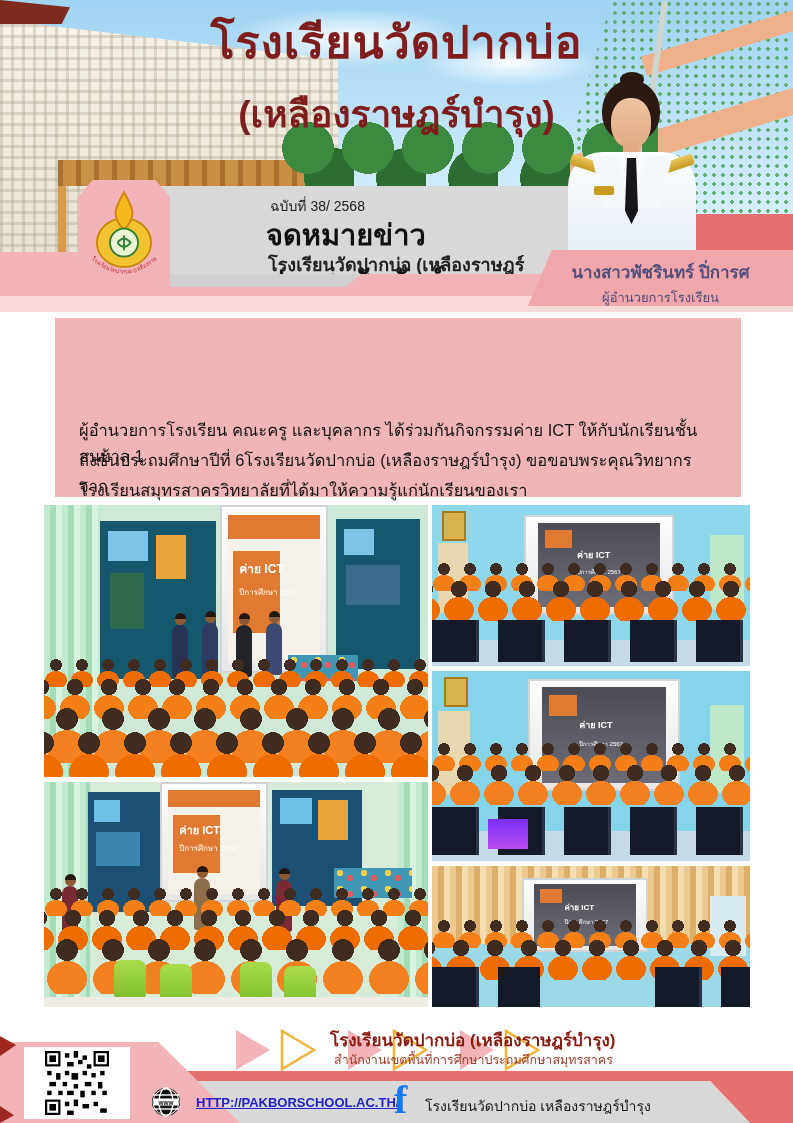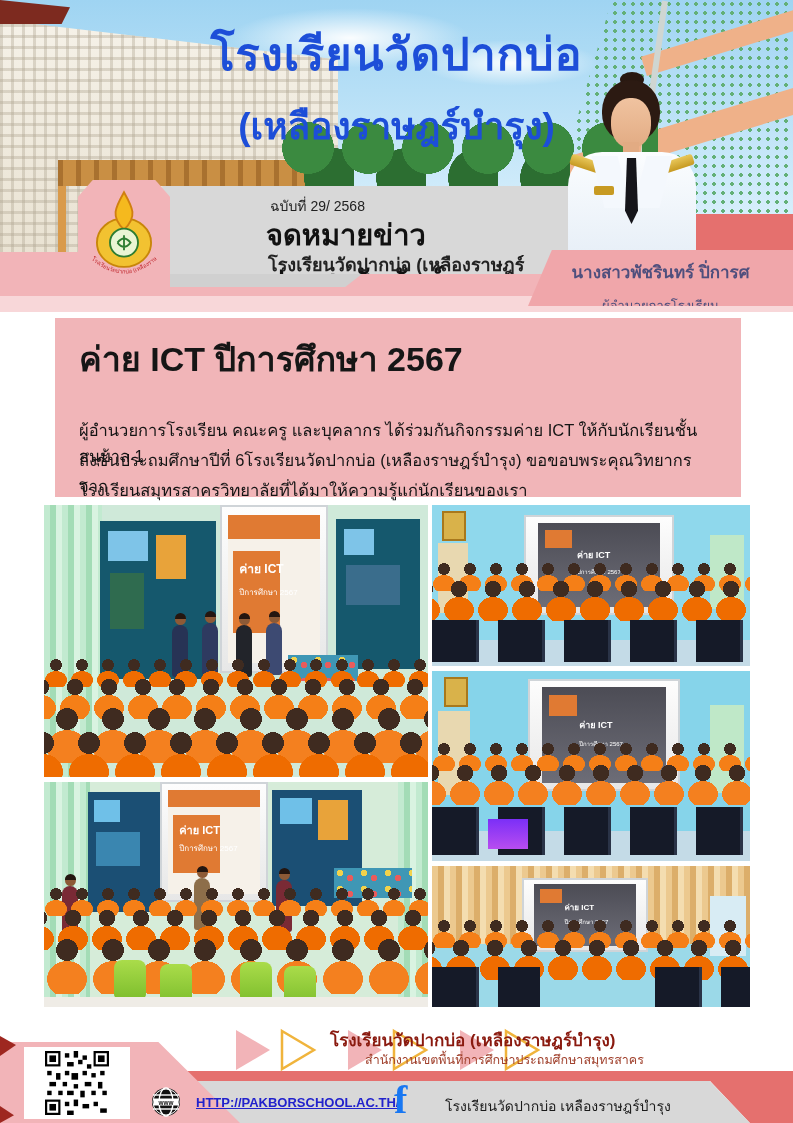--- a/index.html
+++ b/index.html
@@ -27,21 +27,21 @@
         background:linear-gradient(115deg,#a2d8ab,#86cc96);
         background-image:radial-gradient(2px at 4px 4px,#63b077 99%,transparent 100%);
         background-size:9px 9px;clip-path:polygon(26% 0,100% 0,100% 100%,0 100%);}
   .br-stripe{position:absolute;background:#efb189;transform:rotate(-17deg);}
   .br-gutter{position:absolute;left:648px;top:0;width:6px;height:200px;background:#cfd6d2;transform:rotate(8deg);}
   .trees{position:absolute;left:282px;top:116px;width:376px;height:104px;
         background-image:
           radial-gradient(26px at 26px 32px,#3b8a40 99%,transparent 100%),
           radial-gradient(30px at 52px 62px,#2c6e31 99%,transparent 100%);
         background-size:60px 104px,72px 104px;background-repeat:repeat-x;}
-  .hero-title{position:absolute;left:0;top:18px;width:793px;text-align:center;color:#1d4ed8;z-index:3;}
+  .hero-title{position:absolute;left:0;top:6px;width:793px;text-align:center;color:#7f1d1d;z-index:3;}
   .hero-title .t1{font-size:45px;font-weight:bold;letter-spacing:1px;}
   .hero-title .t2{font-size:37px;font-weight:bold;margin-top:6px;}
 
   
   .band-salmon-r{position:absolute;left:598px;top:214px;width:195px;height:38px;
         background:var(--band-red,#ea8f8c);z-index:2;}
   .slate-patch{position:absolute;left:540px;top:236px;width:46px;height:22px;background:#6e7b96;z-index:2;}
   .band-pink{position:absolute;left:0;top:252px;width:793px;height:46px;
         background:var(--accent-pink,#f3b0b5);z-index:2;}
   .band-pink-light{position:absolute;left:0;top:296px;width:793px;height:16px;background:#f8d7d9;z-index:2;}
@@ -68,21 +68,21 @@
         background:linear-gradient(#fbfdff,#dfe9f4);}
   .d-ep{position:absolute;width:30px;height:11px;background:linear-gradient(#e8c75a,#c79a22);border-radius:3px;}
   .d-tie{position:absolute;left:73px;top:80px;width:13px;height:66px;background:#15151a;
         clip-path:polygon(15% 0,85% 0,100% 80%,50% 100%,0 80%);}
   .d-lapel{position:absolute;top:78px;width:26px;height:52px;background:#f4f8fd;}
   .d-badge{position:absolute;left:42px;top:108px;width:20px;height:9px;background:#c79a22;border-radius:2px;}
   .name-band{position:absolute;left:528px;top:250px;width:265px;height:56px;
         background:#f0a6aa;clip-path:polygon(9% 0,100% 0,100% 100%,0 100%);z-index:6;
         text-align:center;color:var(--name-text,#4f4f7d);}
   .name-band .nm{font-size:17px;margin-top:8px;font-weight:bold;}
-  .name-band .tt{font-size:13px;margin-top:10px;}
+  .name-band .tt{font-size:13px;margin-top:2px;}
 
   
   .article{position:absolute;left:55px;top:318px;width:686px;height:179px;
         background:var(--box-pink,#f1b5b8);z-index:2;}
   .article h1{margin:0;position:absolute;left:24px;top:14px;font-size:34px;color:#161616;}
   .article .bl{position:absolute;left:24px;width:640px;font-size:16.5px;color:#141414;}
 
   
   .photo{position:absolute;overflow:hidden;background:#a9dfec;}
   .curtain{position:absolute;top:0;bottom:0;
@@ -125,21 +125,21 @@
         background-size:24px 16px;}
 
   
   .qr-poly{position:absolute;left:0;top:1042px;width:240px;height:81px;
         background:var(--accent-pink,#f2b4b8);clip-path:polygon(0 0,66% 0,100% 100%,0 100%);z-index:2;}
   .qr-accent{position:absolute;background:#9e2720;z-index:3;}
   .qr-box{position:absolute;left:24px;top:1047px;width:106px;height:72px;background:#fff;z-index:4;
         display:flex;align-items:center;justify-content:center;}
   .f-title{position:absolute;left:330px;top:1026px;width:360px;color:var(--footer-title-red,#8a1a0f);
         font-weight:bold;font-size:17px;z-index:2;}
-  .f-sub{position:absolute;left:334px;top:1050px;width:360px;color:#a0402c;font-size:12.5px;z-index:2;margin-left:31px;}
+  .f-sub{position:absolute;left:334px;top:1050px;width:360px;color:#a0402c;font-size:12.5px;z-index:2;}
   .arrowrow{position:absolute;left:236px;top:1028px;z-index:2;}
   .redband{position:absolute;left:140px;top:1071px;width:653px;height:52px;background:var(--band-red,#e5706e);
         clip-path:polygon(0 0,100% 0,100% 100%,93.4% 100%,87.3% 19%,0 19%);z-index:1;}
   .grayband{position:absolute;left:148px;top:1081px;width:602px;height:42px;background:var(--gray-band,#d8d8d8);
         clip-path:polygon(0 0,93.3% 0,100% 100%,4% 100%);z-index:2;}
   .weblink{position:absolute;left:196px;top:1095px;font-size:13px;font-weight:bold;z-index:5;
         color:var(--link-blue,#2222cc);text-decoration:underline;}
   .globe{position:absolute;left:150px;top:1086px;z-index:5;}
   .fb-f{position:absolute;left:394px;top:1076px;font-size:40px;font-weight:bold;z-index:5;
         color:var(--facebook-blue,#1877f2);font-family:"Liberation Serif","DejaVu Serif",serif;}
@@ -168,21 +168,21 @@
     <div class="t1">โรงเรียนวัดปากบ่อ</div>
     <div class="t2">(เหลืองราษฎร์บำรุง)</div>
   </div>
 
   <div class="band-salmon-r"></div>
   <div class="slate-patch"></div>
   <div class="band-pink"></div>
   <div class="band-pink-light"></div>
 
   <div class="gray-plate">
-    <div class="issue">ฉบับที่ 29/ 2568</div>
+    <div class="issue">ฉบับที่ 38/ 2568</div>
     <div class="news-title">จดหมายข่าวประชาสัมพันธ์</div>
     <div class="news-sub">โรงเรียนวัดปากบ่อ (เหลืองราษฎร์บำรุง)</div>
   </div>
   <div class="gray-step"></div>
 
   <div class="logo-tag">
     <svg width="84" height="104" viewBox="0 0 90 110">
       <ellipse cx="45" cy="60" rx="29" ry="26" fill="#f2c231" stroke="#c8860a" stroke-width="2"></ellipse>
       <path d="M45 6 C36 22 30 32 45 46 C60 32 54 22 45 6 Z" fill="#f5b91e" stroke="#d07f10" stroke-width="2"></path>
       <circle cx="45" cy="60" r="15" fill="#eaf5d4" stroke="#2e7d32" stroke-width="2"></circle>
@@ -207,21 +207,20 @@
     <div class="d-tie"></div>
     <div class="d-badge"></div>
   </div>
 
   <div class="name-band">
     <div class="nm">นางสาวพัชรินทร์ ปิ่การศ</div>
     <div class="tt">ผู้อำนวยการโรงเรียน</div>
   </div>
 
   <section class="article">
-    <h1>ค่าย ICT ปีการศึกษา 2567</h1>
     <p class="bl" style="top:82px;">ผู้อำนวยการโรงเรียน คณะครู และบุคลากร ได้ร่วมกันกิจกรรมค่าย ICT ให้กับนักเรียนชั้นอนุบาล 1</p>
     <p class="bl" style="top:112px;">ถึงชั้นประถมศึกษาปีที่ 6โรงเรียนวัดปากบ่อ (เหลืองราษฎร์บำรุง) ขอขอบพระคุณวิทยากรจาก</p>
     <p class="bl" style="top:142px;">โรงเรียนสมุทรสาครวิทยาลัยที่ได้มาให้ความรู้แก่นักเรียนของเรา</p>
   </section>
 
   <section>
 
     <div class="photo" style="left:44px;top:505px;width:384px;height:272px;background:#cfe9d9;">
       <div class="curtain" style="left:0;width:58px;"></div>
       <div class="board" style="left:56px;top:16px;width:116px;height:158px;">
@@ -405,15 +404,15 @@
     <circle cx="16" cy="16" r="14" fill="#111"></circle>
     <ellipse cx="16" cy="16" rx="7" ry="14" fill="none" stroke="#fff" stroke-width="1.4"></ellipse>
     <ellipse cx="16" cy="16" rx="13" ry="13" fill="none" stroke="#fff" stroke-width="1"></ellipse>
     <line x1="3" y1="9" x2="29" y2="9" stroke="#fff" stroke-width="1.4"></line>
     <line x1="3" y1="23" x2="29" y2="23" stroke="#fff" stroke-width="1.4"></line>
     <rect x="4" y="12.5" width="24" height="7" fill="#fff"></rect>
     <text x="16" y="18.6" font-size="6.4" font-weight="bold" text-anchor="middle" fill="#111">www</text>
   </svg>
   <a class="weblink" href="#">HTTP://PAKBORSCHOOL.AC.TH/</a>
   <span class="fb-f">f</span>
-  <a class="fb-label" href="#" style="text-decoration:none;margin-left:20px;">โรงเรียนวัดปากบ่อ เหลืองราษฎร์บำรุง</a>
+  <a class="fb-label" href="#" style="text-decoration:none;">โรงเรียนวัดปากบ่อ เหลืองราษฎร์บำรุง</a>
 
 </div>
 
 </body></html>

